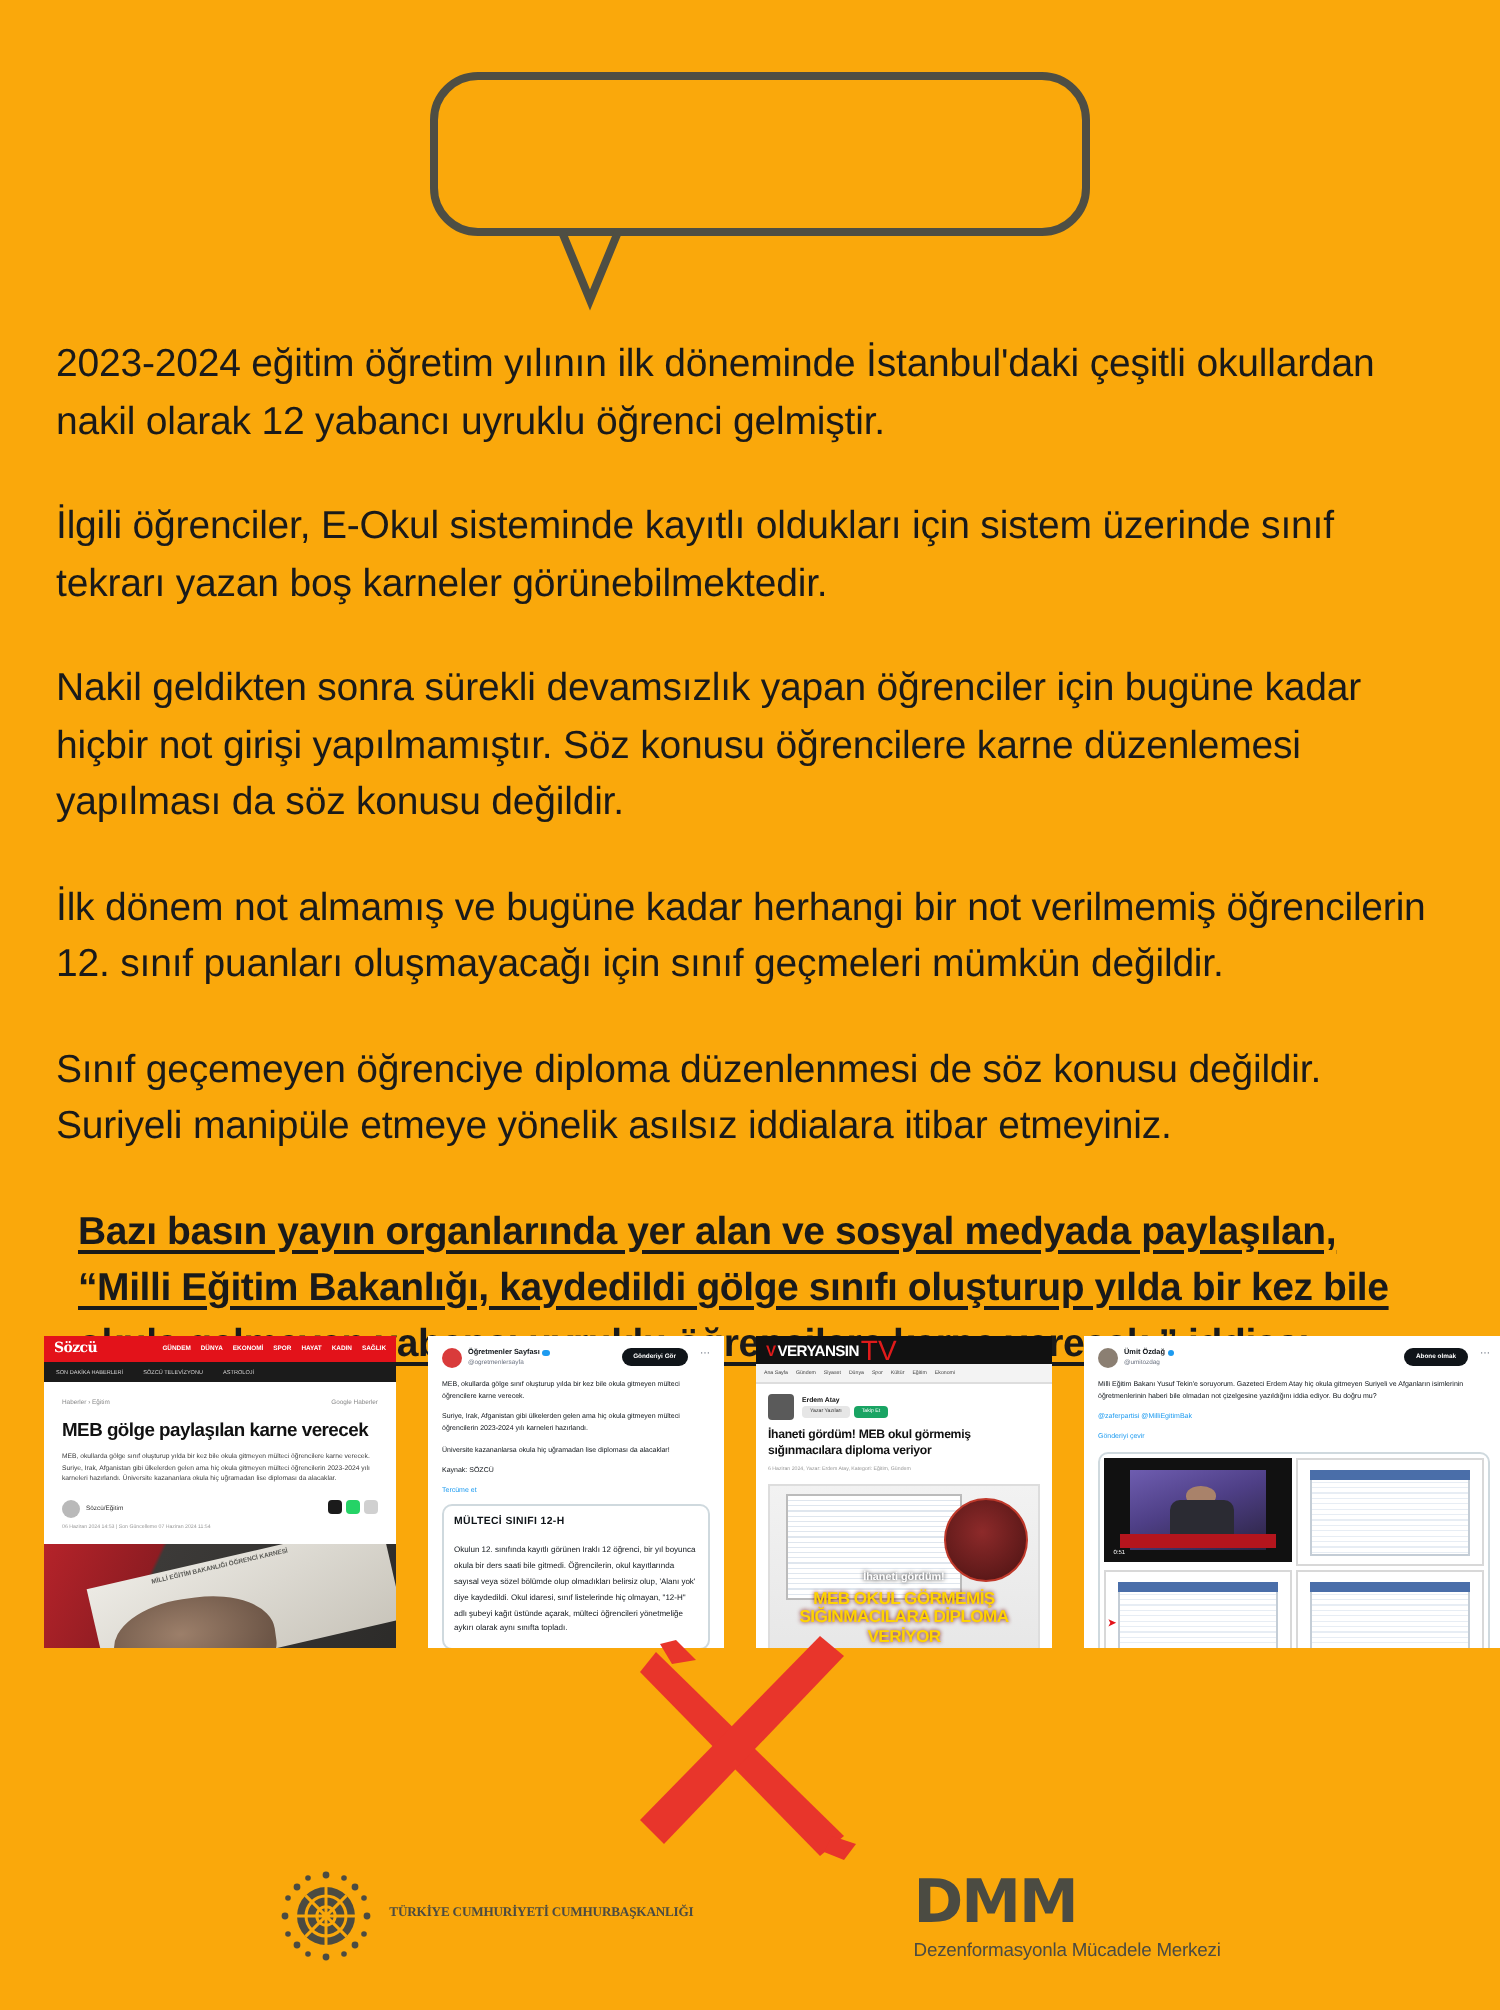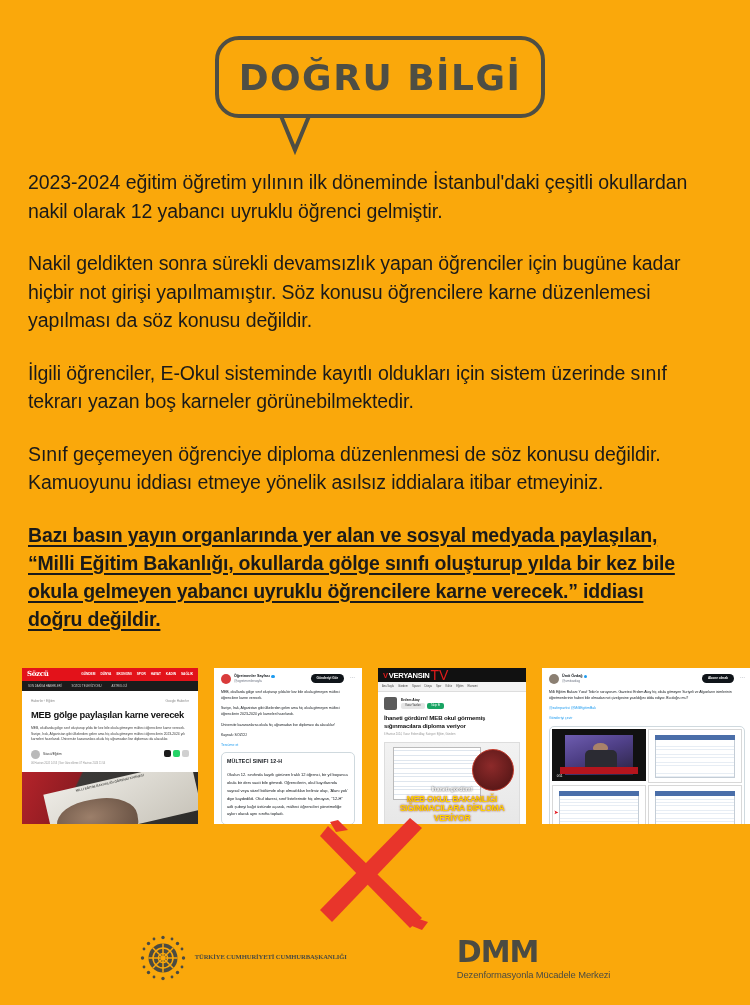--- a/index.html
+++ b/index.html
@@ -68,21 +68,21 @@
   .para {
     font-size: 19.5px;
     line-height: 28.5px;
     margin: 0 0 24px 0;
     letter-spacing: -0.1px;
   }
   .claim {
     font-size: 19.5px;
     line-height: 28px;
     font-weight: bold;
-    margin: 0;
+    margin: 11px;
     letter-spacing: -0.2px;
   }
   .claim .ln {
     display: block;
     text-decoration: underline;
     text-underline-offset: 3px;
     text-decoration-thickness: 2px;
     width: fit-content;
   }
 
@@ -540,34 +540,34 @@
     color: #4b4b42;
     letter-spacing: -0.1px;
     margin-top: 2px;
   }
 </style>
 </head>
 <body>
 
 <div class="bubble-wrap">
   <div class="bubble"></div>
-  <div class="bubble-title">DOĞRU BİLGİ</div>
   <svg class="bubble-tail" viewBox="0 0 80 44">
     <path d="M0 2 H26 L40 36 L54 2 H80" fill="none" stroke="#4e4e44" stroke-width="4" stroke-linejoin="miter"></path>
   </svg>
 </div>
 
 <div class="copy">
   <p class="para">2023-2024 eğitim öğretim yılının ilk döneminde İstanbul'daki çeşitli okullardan nakil olarak 12 yabancı uyruklu öğrenci gelmiştir.</p>
+  <p class="para">İlgili öğrenciler, E-Okul sisteminde kayıtlı oldukları için sistem üzerinde sınıf tekrarı yazan boş karneler görünebilmektedir.</p>
   <p class="para">Nakil geldikten sonra sürekli devamsızlık yapan öğrenciler için bugüne kadar hiçbir not girişi yapılmamıştır. Söz konusu öğrencilere karne düzenlemesi yapılması da söz konusu değildir.</p>
-  <p class="para">İlgili öğrenciler, E-Okul sisteminde kayıtlı oldukları için sistem üzerinde sınıf tekrarı yazan boş karneler görünebilmektedir.</p>
-  <p class="para">Sınıf geçemeyen öğrenciye diploma düzenlenmesi de söz konusu değildir. Kamuoyunu iddiası etmeye yönelik asılsız iddialara itibar etmeyiniz.</p>
+  <p class="para">İlk dönem not almamış ve bugüne kadar herhangi bir not verilmemiş öğrencilerin 12. sınıf puanları oluşmayacağı için sınıf geçmeleri mümkün değildir.</p>
+  <p class="para">Sınıf geçemeyen öğrenciye diploma düzenlenmesi de söz konusu değildir. Suriyeli manipüle etmeye yönelik asılsız iddialara itibar etmeyiniz.</p>
   <p class="claim">
     <span class="ln">Bazı basın yayın organlarında yer alan ve sosyal medyada paylaşılan,</span>
-    <span class="ln">“Milli Eğitim Bakanlığı, okullarda gölge sınıfı oluşturup yılda bir kez bile</span>
+    <span class="ln">“Milli Eğitim Bakanlığı, kaydedildi gölge sınıfı oluşturup yılda bir kez bile</span>
     <span class="ln">okula gelmeyen yabancı uyruklu öğrencilere karne verecek.”  iddiası</span>
     <span class="ln">doğru değildir.</span>
   </p>
 </div>
 
 <div class="strip">
 
   <div class="shot shot-a">
     <div class="sz-nav">
       <div class="sz-logo">Sözcü</div>
@@ -667,21 +667,21 @@
           <span class="vy-btn green">Takip Et</span>
         </span>
       </span>
     </div>
     <div class="vy-head">İhaneti gördüm! MEB okul görmemiş sığınmacılara diploma veriyor</div>
     <div class="vy-date">6 Haziran 2024, Yazar: Erdem Atay, Kategori: Eğitim, Gündem</div>
     <div class="vy-thumb">
       <div class="vy-sheet"></div>
       <div class="vy-circ"></div>
       <div class="vy-ih">İhaneti gördüm!</div>
-      <div class="vy-big">MEB OKUL BAKANLIĞI SIĞINMACILARA DİPLOMA VERİYOR</div>
+      <div class="vy-big">MEB OKUL GÖRMEMİŞ SIĞINMACILARA DİPLOMA VERİYOR</div>
     </div>
     <div class="vy-share">
       <span class="vy-sq" style="background:#3b5998"></span>
       <span class="vy-sq" style="background:#1da1f2"></span>
       <span class="vy-sq" style="background:#25d366"></span>
       <span class="vy-sq" style="background:#0077b5"></span>
       <span class="vy-sq" style="background:#555"></span>
     </div>
     <div class="vy-foot">Öğretmenlerin bu öfkeyi isyanı etmedi, AKP iktidarı ülkeyi bir uçuruma doğru götürüyor.</div>
   </div>

